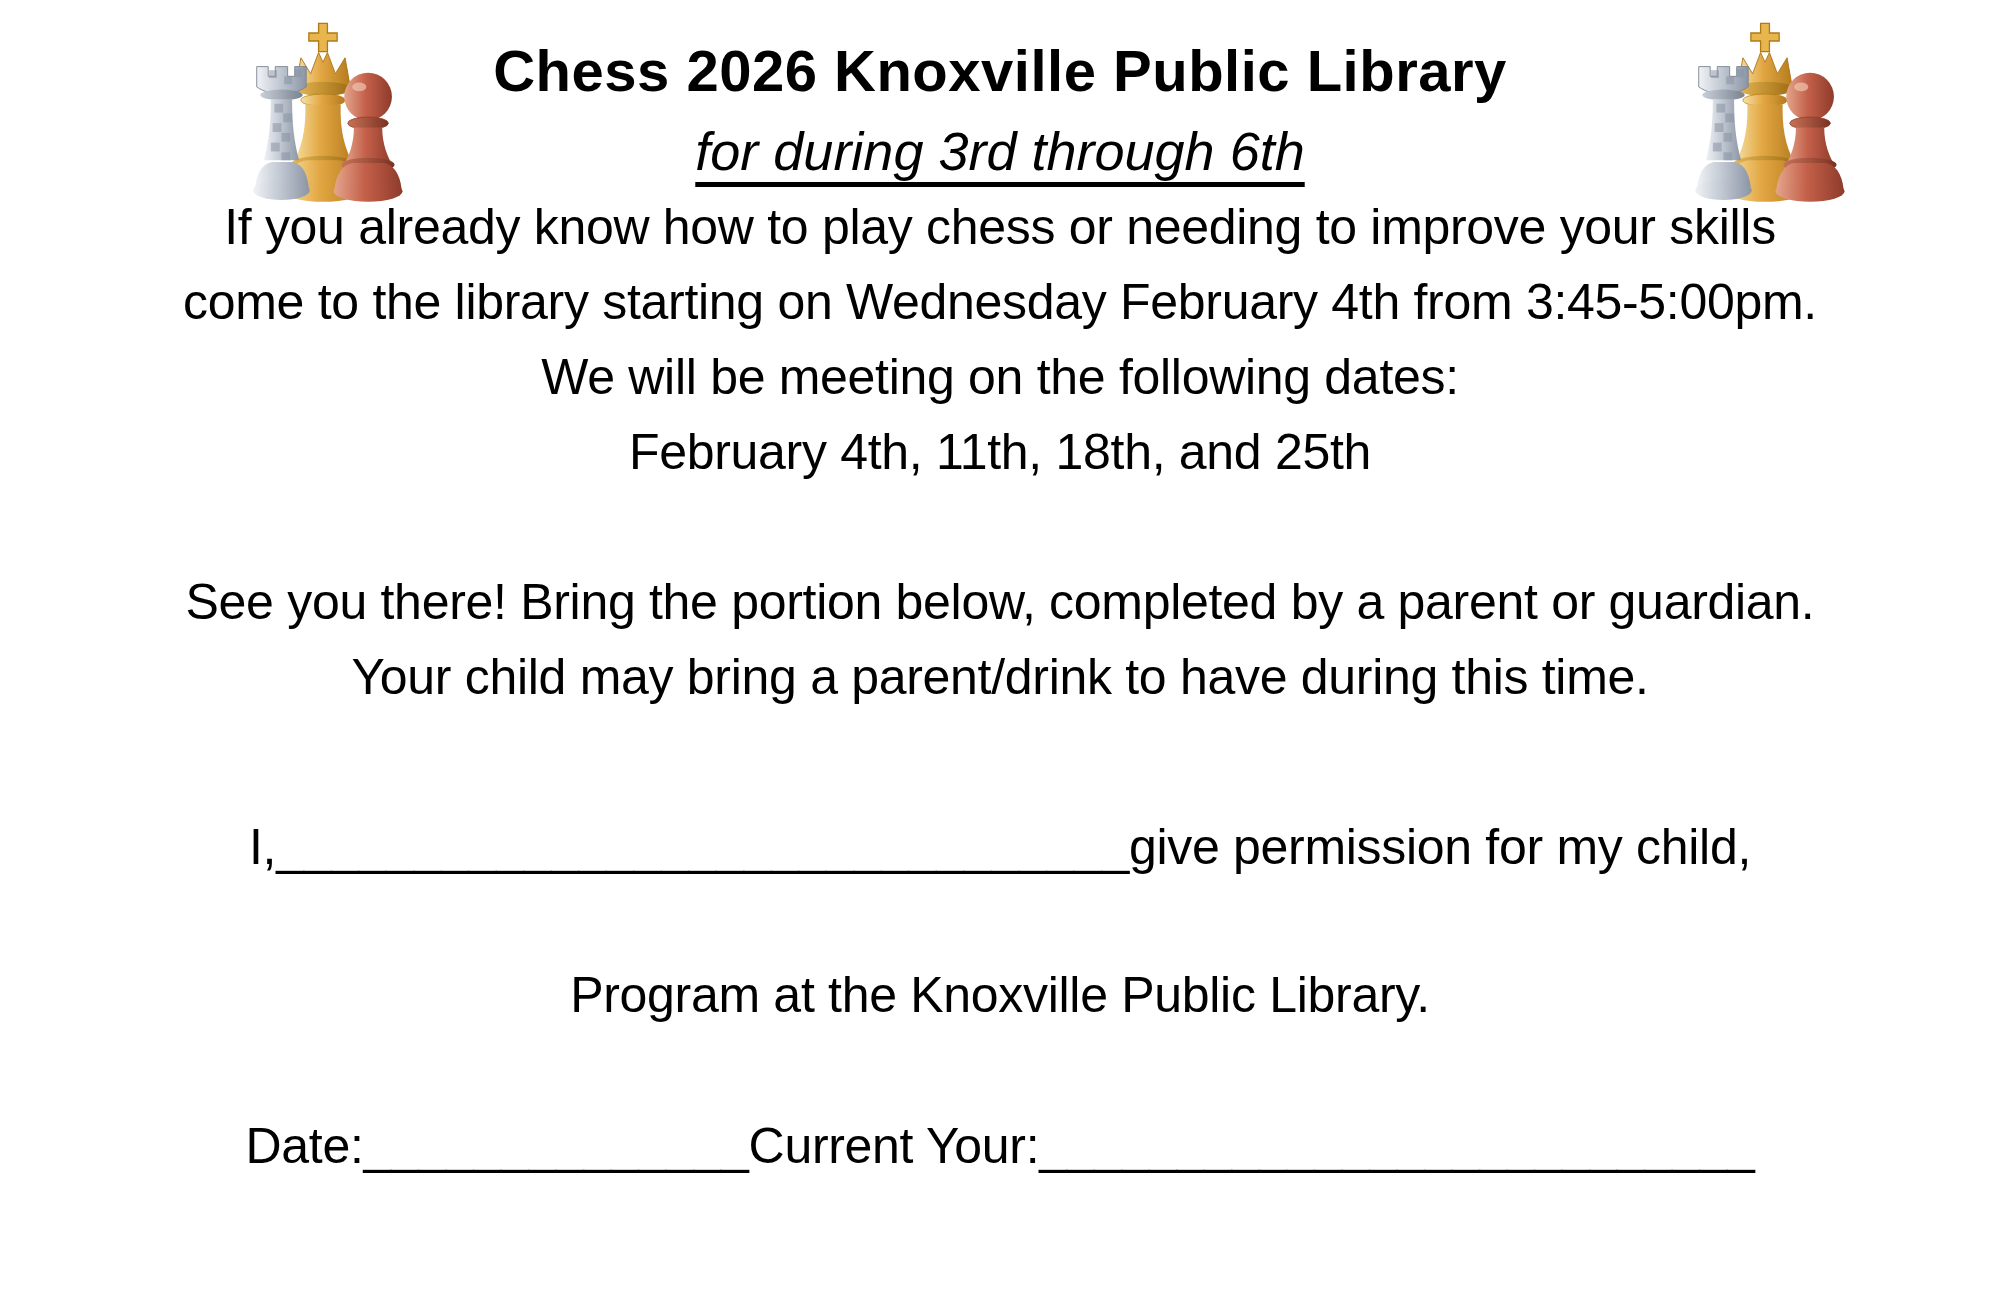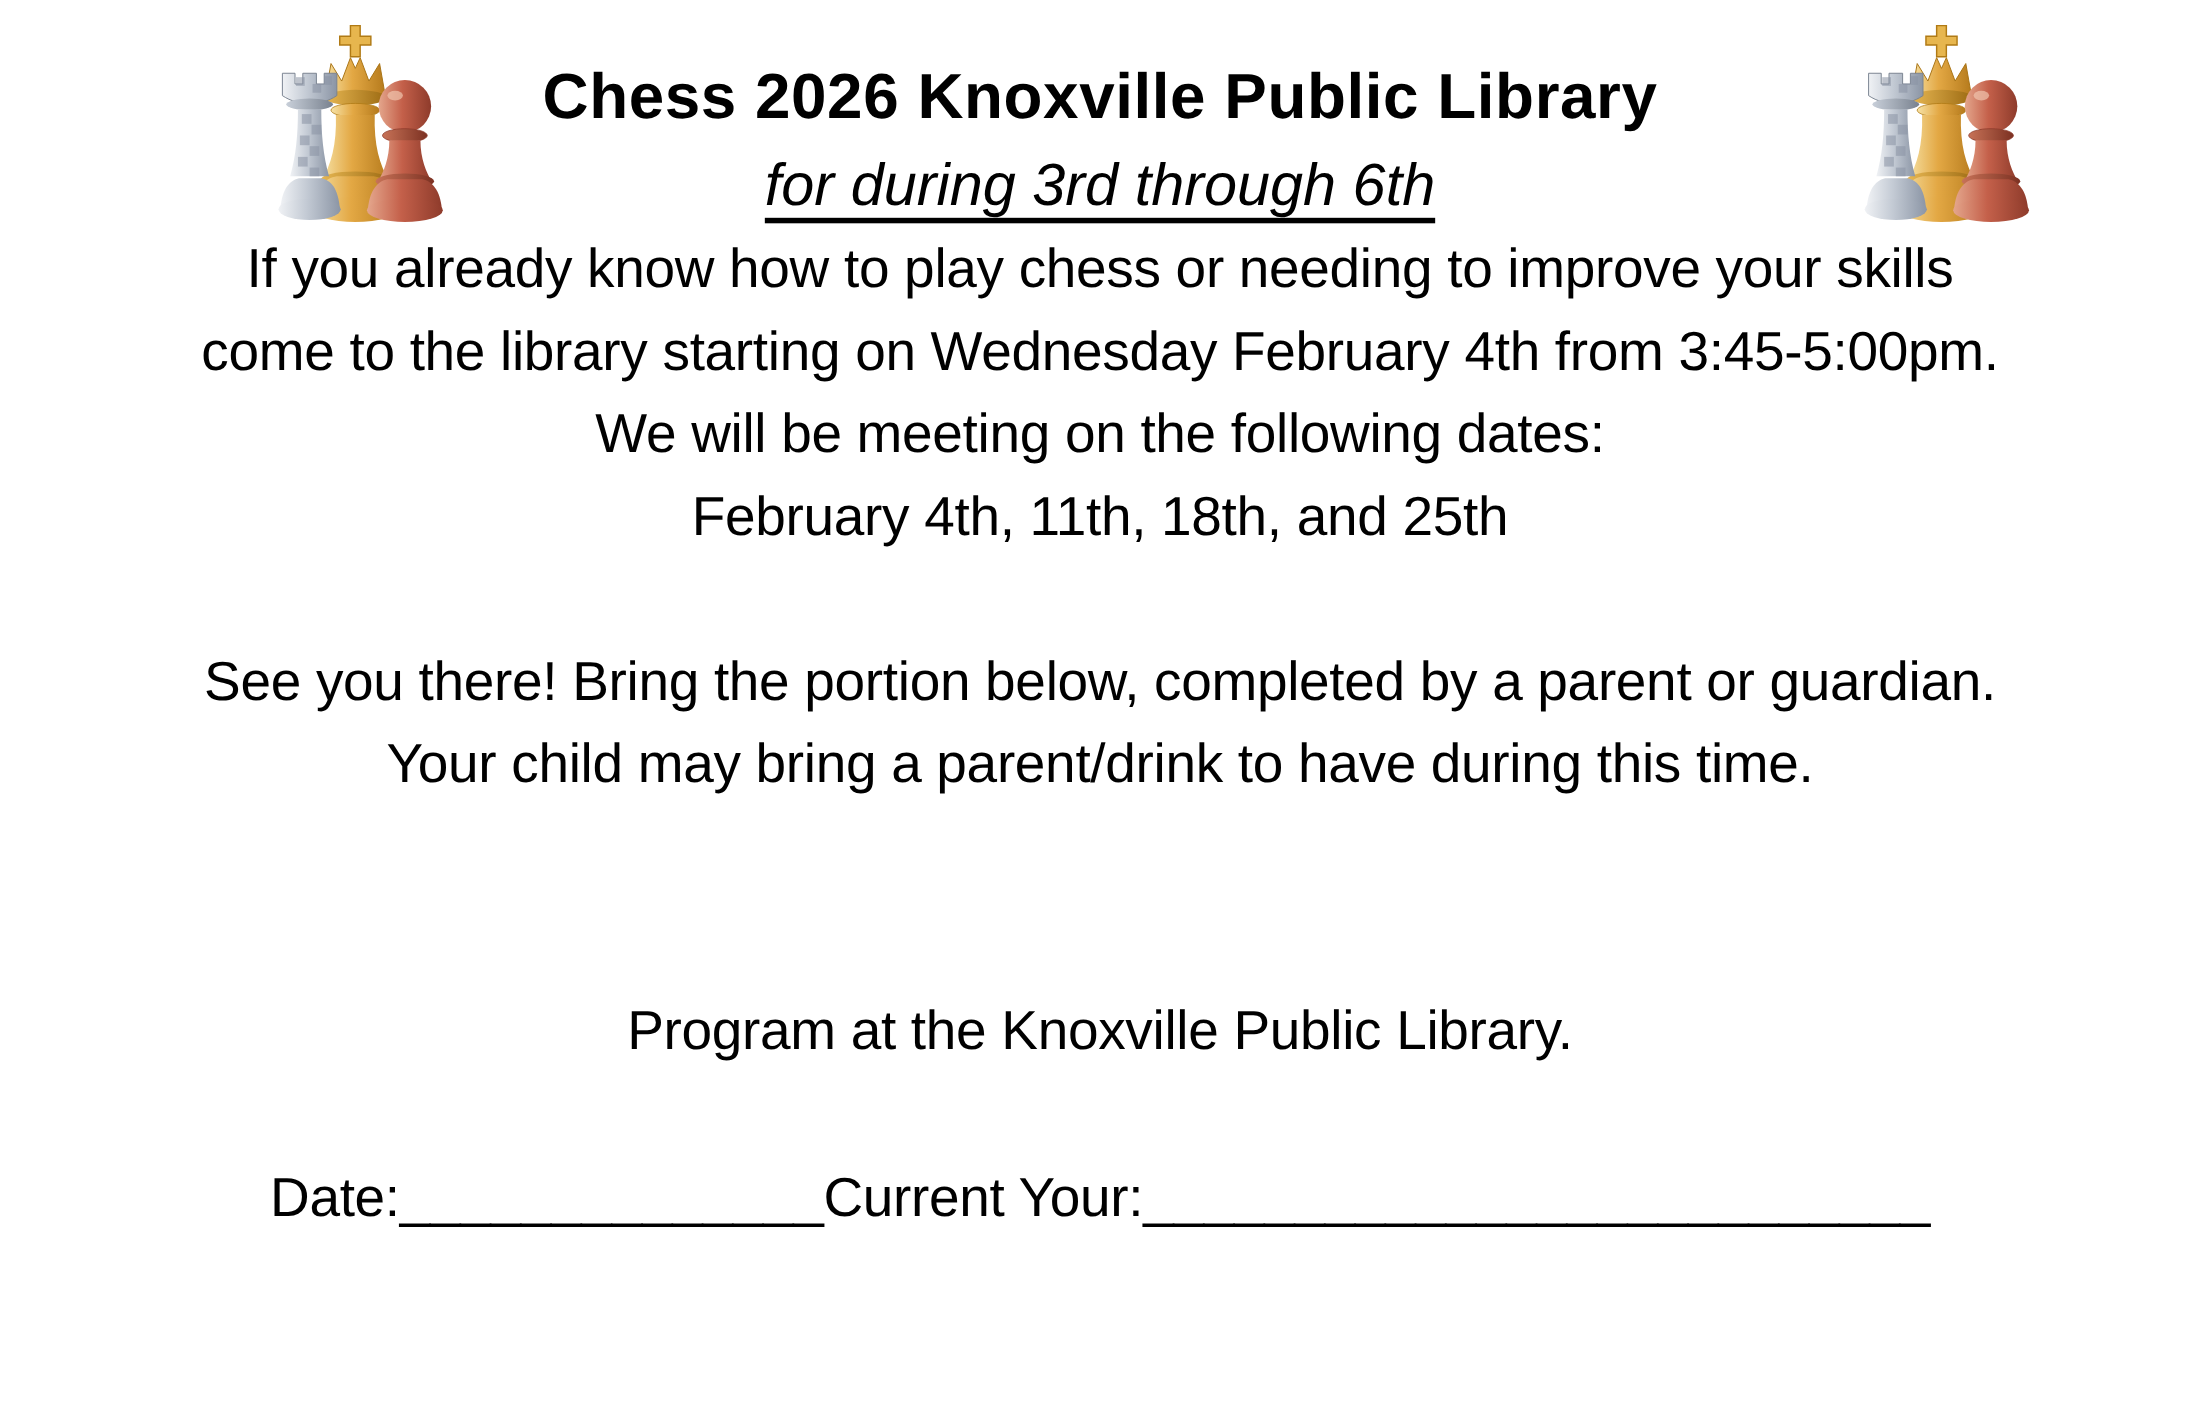--- a/index.html
+++ b/index.html
@@ -15,21 +15,21 @@
   }
   .piece-img {
     position: absolute;
     top: 18px;
     width: 186px;
     height: 190px;
   }
   .piece-img.left  { left: 230px; }
   .piece-img.right { left: 1672px; }
   .title {
-    padding-top: 47px;
+    padding-top: 30px;
     font-size: 58px;
     font-weight: 700;
     line-height: 82px;
     letter-spacing: 0.5px;
   }
   .subtitle {
     font-size: 54px;
     font-style: italic;
     line-height: 78px;
     text-decoration: underline;
@@ -148,20 +148,21 @@
   <div class="line">We will be meeting on the following dates:</div>
   <div class="line">February 4th, 11th, 18th, and 25th</div>
 
   <div class="sp-75"></div>
 
   <div class="line">See you there! Bring the portion below, completed by a parent or guardian.</div>
   <div class="line">Your child may bring a parent/drink to have during this time.</div>
 
   <div class="sp-95"></div>
 
+  <div class="line">I,_______________________________give permission for my child,</div>
 
   <div class="sp-73"></div>
 
   <div class="line">Program at the Knoxville Public Library.</div>
 
   <div class="sp-76"></div>
 
   <div class="line">Date:______________Current Your:__________________________</div>
 
 </div>

